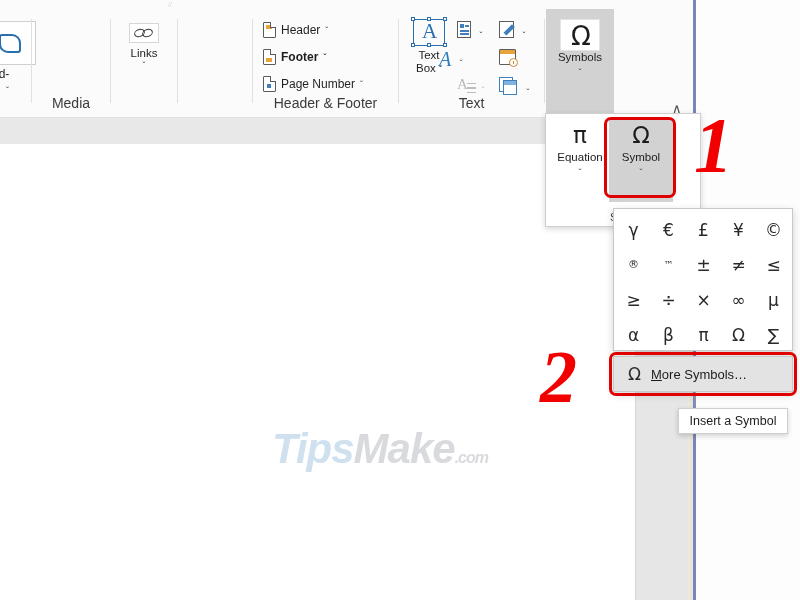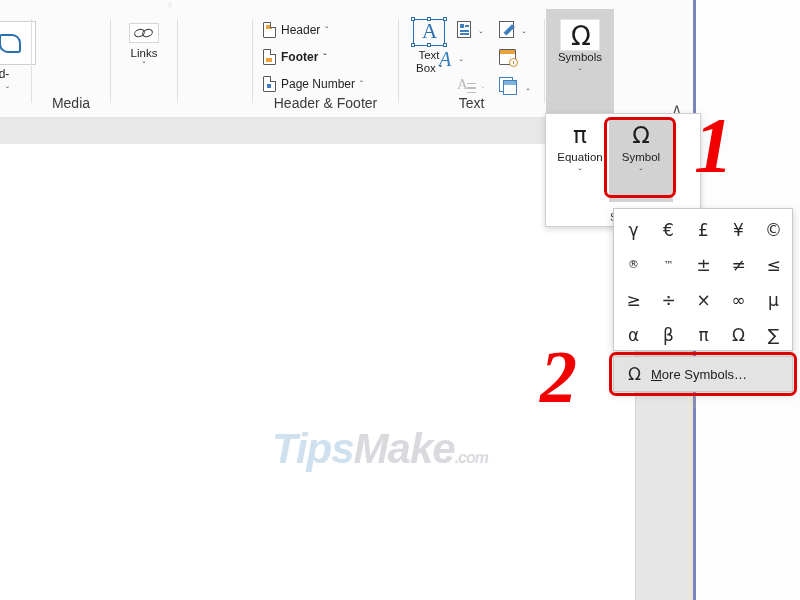--- a/index.html
+++ b/index.html
@@ -381,20 +381,23 @@
       <div class="sym-cell">∑</div>
     </div>
   </div>
 
   <div class="more-pop">
     <span class="om">Ω</span>
     <span class="tx"><u>M</u><span>ore Symbols…</span></span>
   </div>
 
   <div class="tip-stem"></div>
+  <div class="tooltip">
+    <span>Insert a Symbol</span>
+  </div>
 
   <div class="redbox" style="left:604px;top:117px;width:72px;height:81px;"></div>
   <div class="redbox" style="left:609px;top:352px;width:188px;height:44px;"></div>
 
   <div class="num" style="left:694px;top:106px;font-size:78px;">1</div>
   <div class="num" style="left:540px;top:340px;font-size:74px;">2</div>
 
 </div>
 
 </body></html>

